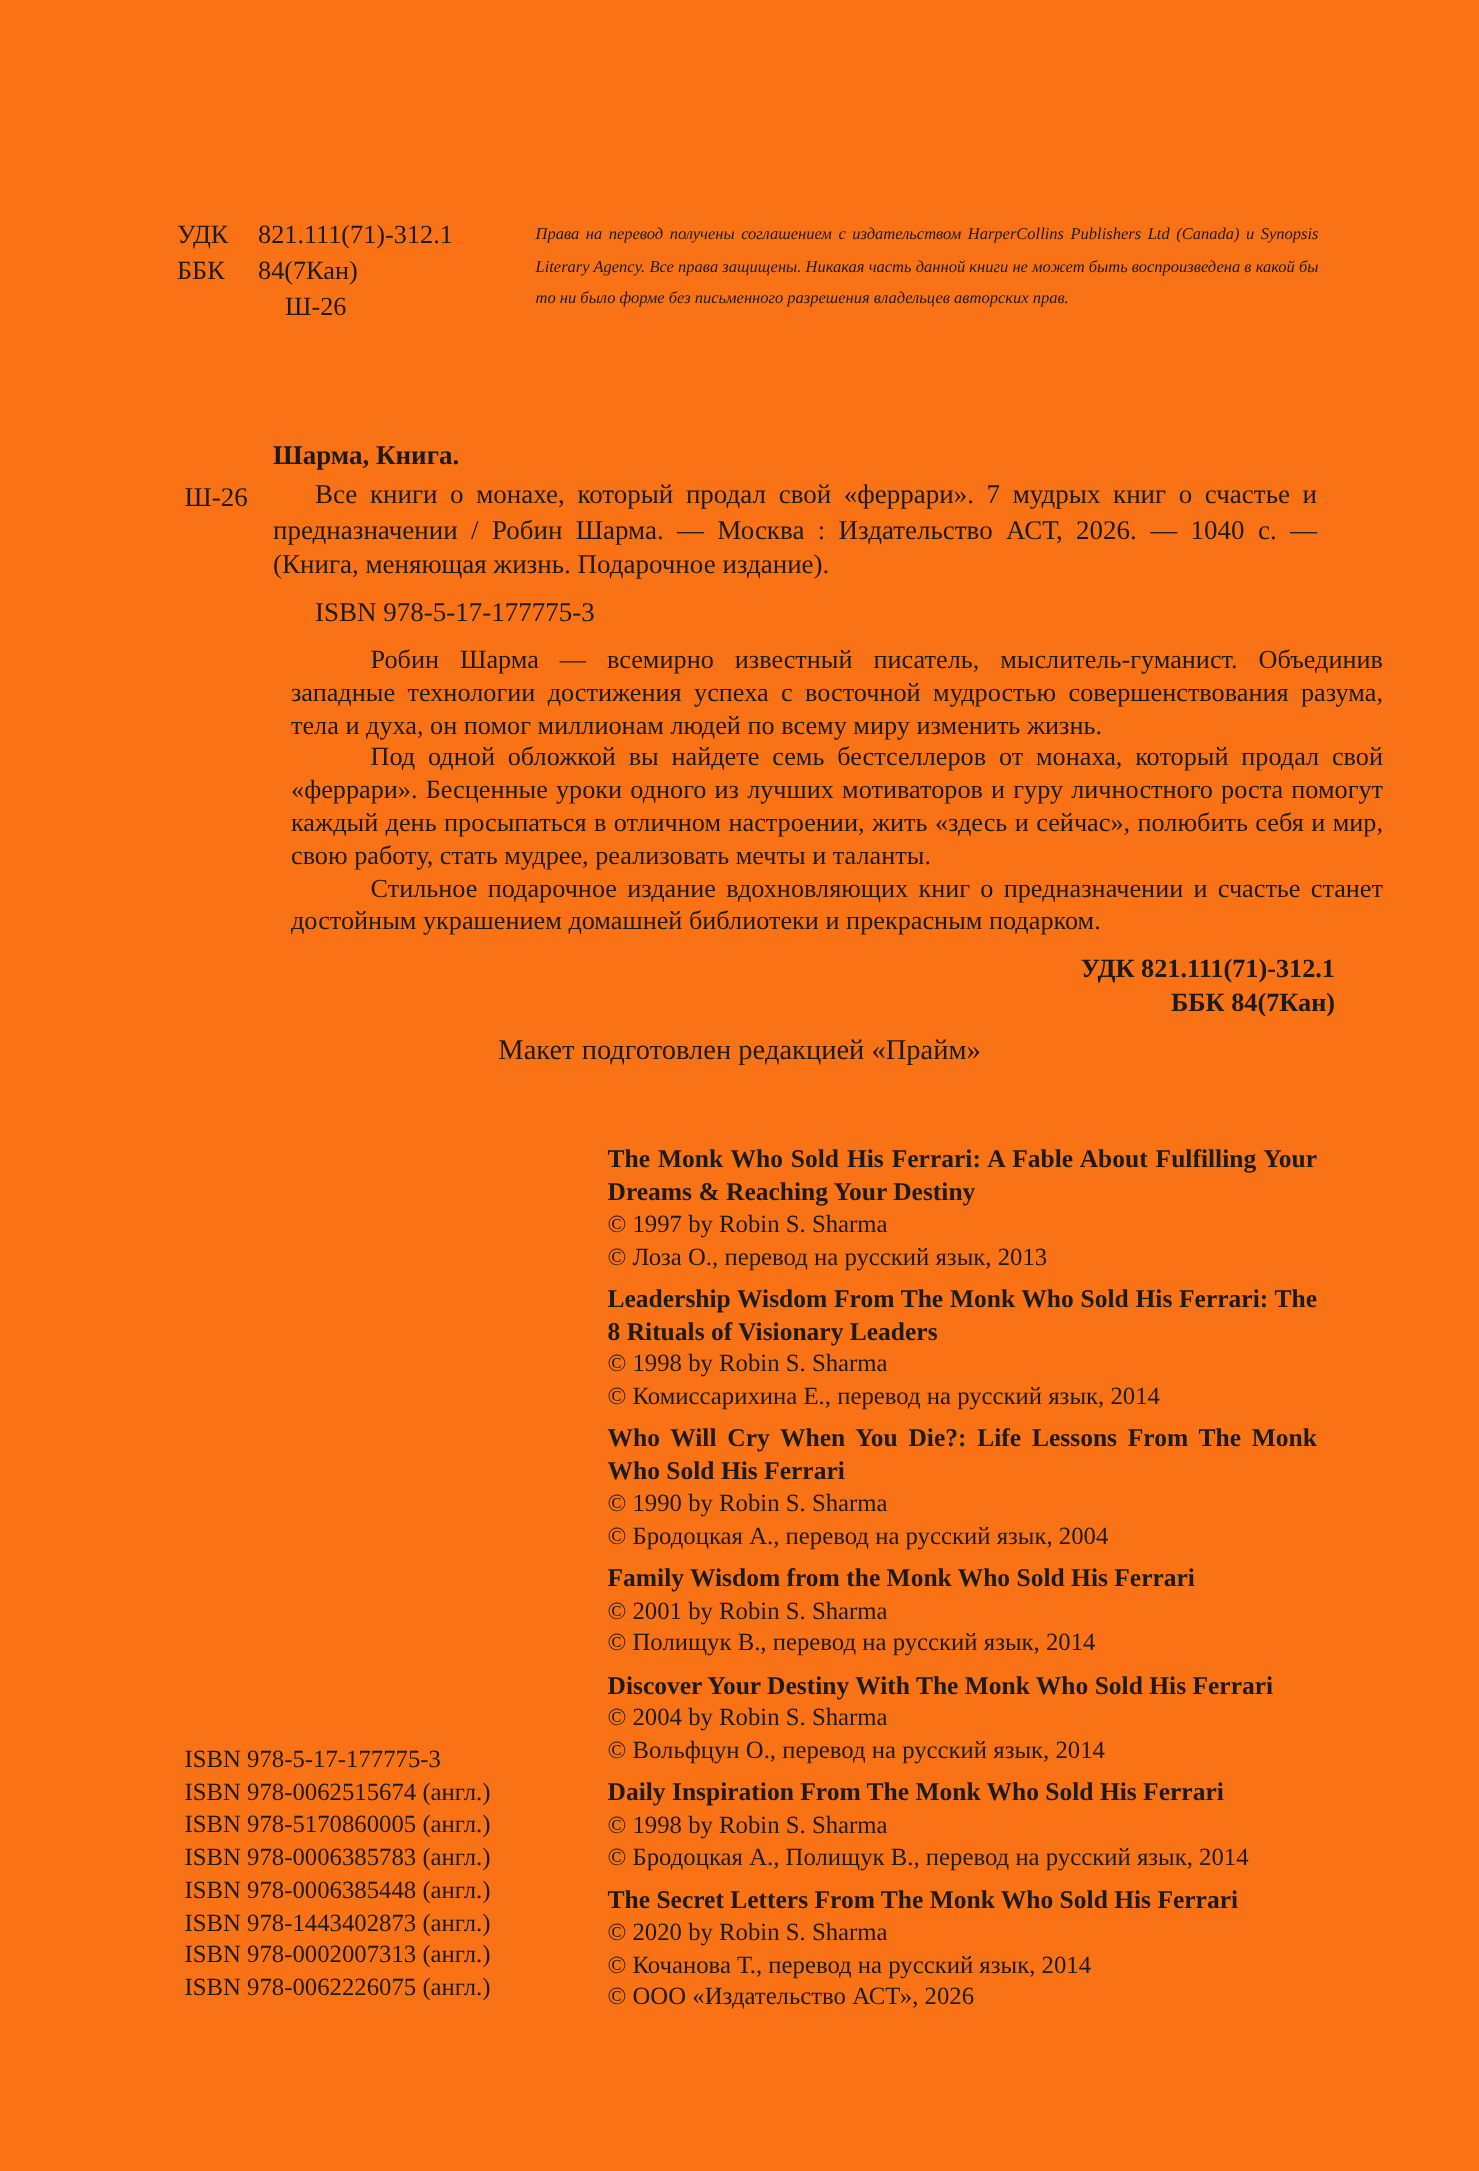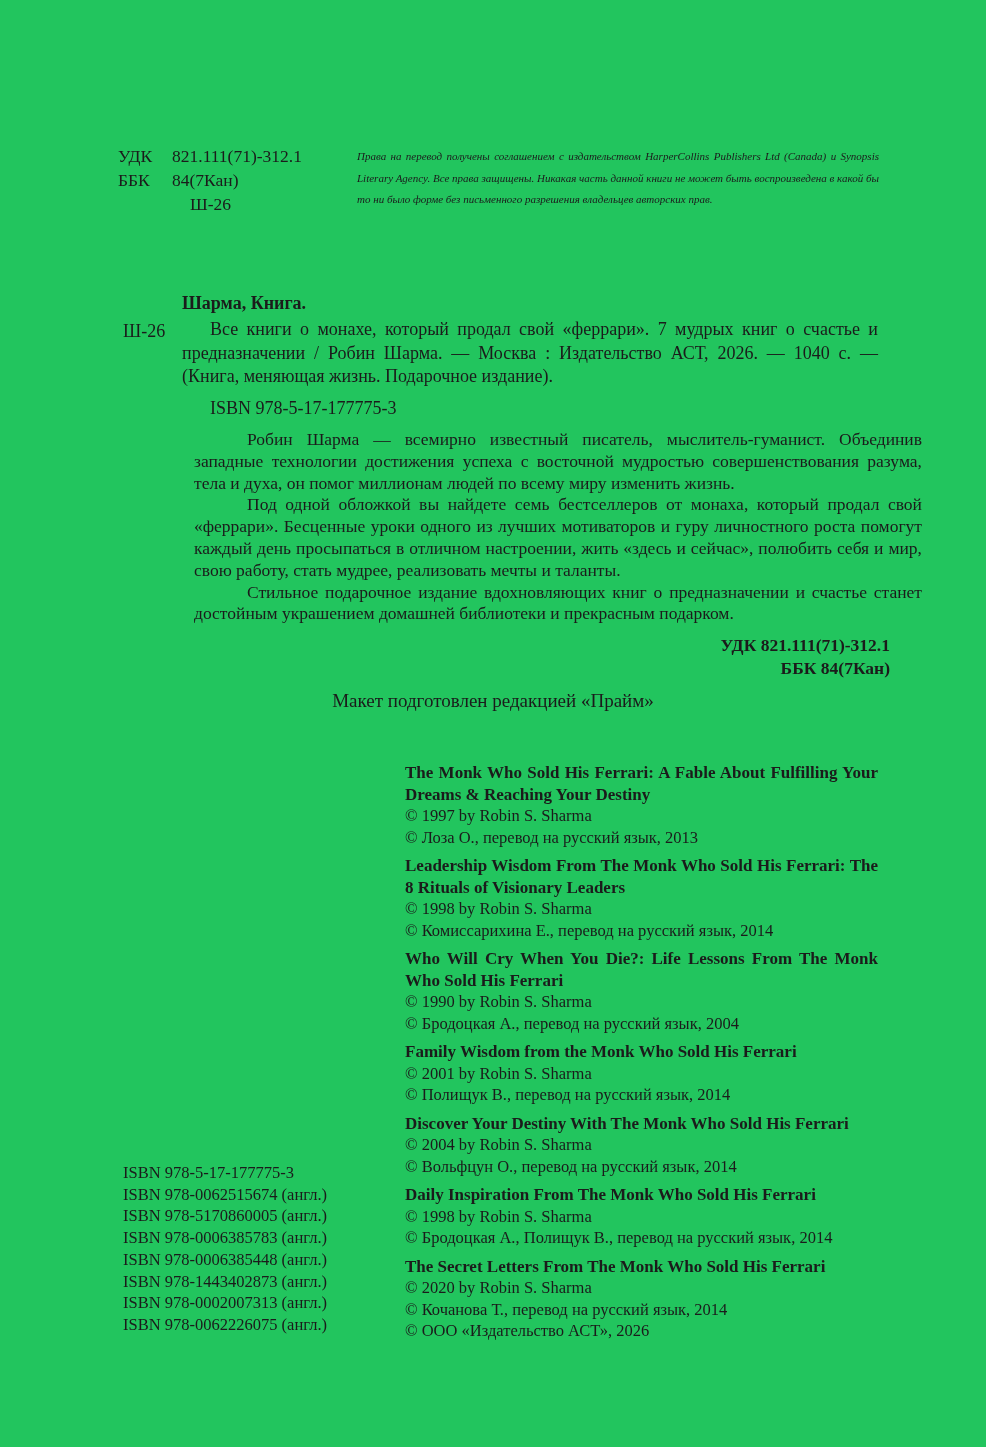--- a/index.html
+++ b/index.html
@@ -1,20 +1,20 @@
 <!DOCTYPE html>
 <html><head>
 <meta charset="utf-8">
 <style>
   html, body { margin: 0; padding: 0; background: #ffffff; }
   .page {
     position: relative;
     width: 986px;
     height: 1447px;
-    background: #22c55e;
+    background: #f97316;
     color: #1b1b1b;
     font-family: "Liberation Serif", "DejaVu Serif", serif;
     overflow: hidden;
   }
 
   
   .top-codes {
     position: absolute; left: 118px; top: 144px;
     font-size: 17.5px; line-height: 24px; white-space: nowrap;
   }

